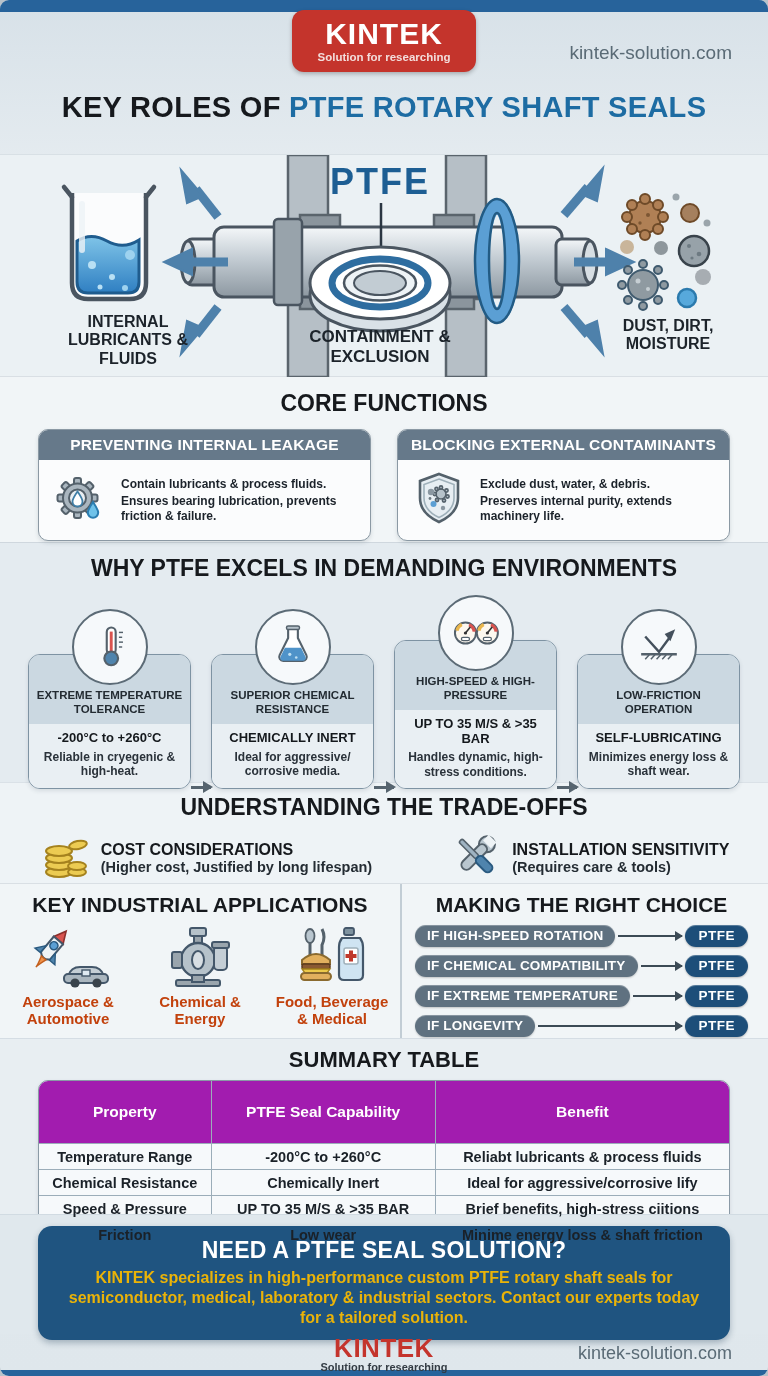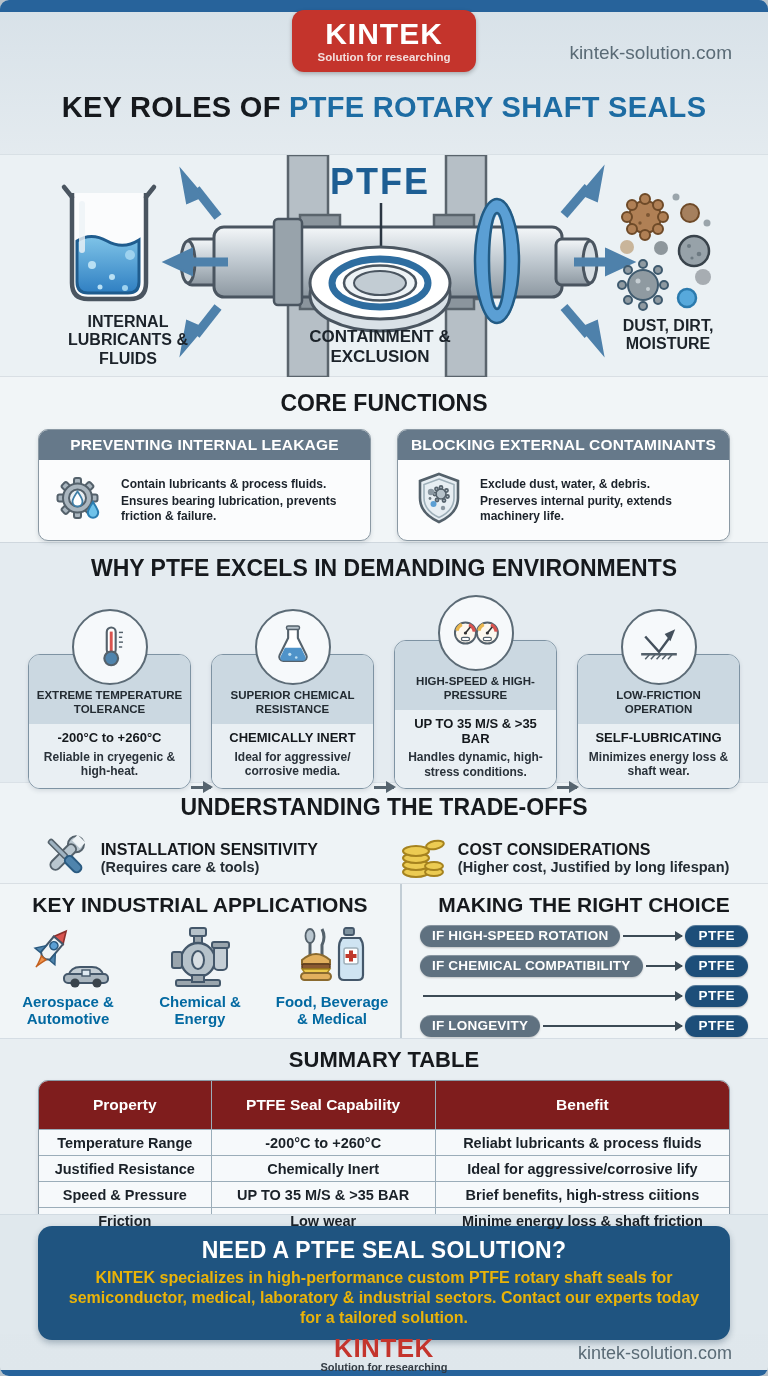--- a/index.html
+++ b/index.html
@@ -78,41 +78,41 @@
   .trade-label { font-size:16px; font-weight:800; color:#16191d; }
   .trade-note { font-size:14.5px; font-weight:600; color:#242c33; }
 
   
   .apps-band { height:155px; background:#f1f5f7; border-top:1px solid rgba(110,130,145,.18); display:flex; }
   .apps-col { width:402px; border-right:2px solid #c2cdd5; padding-top:9px; }
   .apps-col .sec-title, .choice-col .sec-title { font-size:21px; }
   .apps-items { display:flex; justify-content:center; gap:14px; margin-top:5px; }
   .app-item { width:118px; text-align:center; }
   .app-icon { height:66px; display:flex; align-items:flex-end; justify-content:center; }
-  .app-label { font-size:15px; font-weight:800; color:#0369a1; line-height:1.15; margin-top:5px; }
-  .choice-col { flex:1; padding:9px 20px 0 18px; }
+  .app-label { font-size:15px; font-weight:800; color:#c2410c; line-height:1.15; margin-top:5px; }
+  .choice-col { flex:1; padding:9px 20px 0 6px;margin-left:7px; }
   .choice-rows { margin-top:7px; }
   .choice-row { display:flex; align-items:center; height:24px; margin-bottom:6px; }
   .cond-pill { background:#5f7180; color:#fff; font-size:13.5px; font-weight:800; letter-spacing:.2px;
                padding:3px 12px 4px; border-radius:13px; white-space:nowrap;
                box-shadow:inset 0 1px 0 rgba(255,255,255,.25), 0 1px 2px rgba(0,0,0,.2); }
   .choice-line { flex:1; position:relative; height:2px; background:#3c4a55; margin:0 3px; min-width:14px; }
   .choice-line::after { content:''; position:absolute; right:-1px; top:-4px;
       border-left:8px solid #3c4a55; border-top:5px solid transparent; border-bottom:5px solid transparent; }
   .ptfe-pill { background:#1d4e79; color:#fff; font-size:13.5px; font-weight:800; letter-spacing:.5px;
                padding:3px 13px 4px; border-radius:13px;
                box-shadow:inset 0 1px 0 rgba(255,255,255,.25), 0 1px 2px rgba(0,0,0,.25); }
 
   
   .summary-band { height:176px; background:#e8eef2; border-top:1px solid rgba(110,130,145,.15); padding-top:8px; }
   .summary-band .sec-title { font-size:22px; }
   table.summary { width:692px; margin:7px auto 0; border-collapse:separate; border-spacing:0;
       border:1.5px solid #8a9aa6; border-radius:10px; overflow:hidden; background:#f6f9fb;
       box-shadow:0 2px 4px rgba(40,60,75,.12); }
-  table.summary th { background:#7f1d1d; color:#fff; font-size:15.5px; font-weight:800; padding:15px 6px; }
+  table.summary th { background:#a21caf; color:#fff; font-size:15.5px; font-weight:800; padding:22px 6px; }
   table.summary td { font-size:14.5px; font-weight:700; color:#1a2128; text-align:center; padding:4.5px 6px;
       border-top:1.5px solid #9badb9; }
   table.summary th + th, table.summary td + td { border-left:1.5px solid #9badb9; }
   .col-prop { width:172px; } .col-cap { width:225px; } .col-ben { width:295px; }
 
   
   .cta-band { height:120px; padding-top:11px; background:#e0e8ed; border-top:1px solid rgba(110,130,145,.12); }
   .cta-box { margin:0 38px; background:#1f5480; border-radius:14px; padding:11px 24px 12px;
              box-shadow:0 3px 6px rgba(20,50,75,.3); }
   .cta-title { color:#fff; text-align:center; font-size:23px; font-weight:800; letter-spacing:.3px; }
@@ -434,53 +434,53 @@
       </div>
     </div>
   </div>
 
   <div class="trade-band">
     <div class="sec-title">UNDERSTANDING THE TRADE-OFFS</div>
     <div class="trade-row">
       <div class="trade-item">
         <span>
           <svg width="52" height="52" viewBox="0 0 52 52">
+            <g fill="#eccb52" stroke="#a5821e" stroke-width="2">
+              <ellipse cx="20" cy="42" rx="13" ry="5"></ellipse>
+                <ellipse cx="20" cy="35" rx="13" ry="5"></ellipse>
+              <ellipse cx="20" cy="28" rx="13" ry="5"></ellipse>
+                <ellipse cx="20" cy="21" rx="13" ry="5"></ellipse>
+              <ellipse cx="38" cy="42" rx="9" ry="4"></ellipse>
+                <ellipse cx="38" cy="36" rx="9" ry="4"></ellipse>
+              <ellipse cx="39" cy="15" rx="9" ry="4" transform="rotate(-12 39 15)"></ellipse>
+            </g>
+          </svg>
+        </span>
+        <div class="trade-texts">
+          <div class="trade-label">COST CONSIDERATIONS</div>
+          <div class="trade-note">(Higher cost, Justified by long lifespan)</div>
+        </div>
+      </div>
+      <div class="trade-item">
+        <span>
+          <svg width="52" height="52" viewBox="0 0 52 52">
             <g transform="rotate(45 26 26)">
               <circle cx="25.5" cy="10" r="8" fill="#b9c6cf" stroke="#54616b" stroke-width="2"></circle>
               <rect x="20" y="2" width="11" height="8" fill="#eef3f6"></rect>
               <rect x="20.5" y="12" width="10" height="32" rx="5" fill="#b9c6cf" stroke="#54616b" stroke-width="2"></rect>
             </g>
             <g transform="rotate(-45 26 26)">
               <rect x="23.6" y="4" width="4.8" height="24" rx="2" fill="#9fb3c2" stroke="#54616b" stroke-width="1.6"></rect>
               <rect x="21.5" y="28" width="9" height="19" rx="4" fill="#4f84ad" stroke="#2a5a80" stroke-width="2"></rect>
             </g>
           </svg>
         </span>
         <div class="trade-texts">
           <div class="trade-label">INSTALLATION SENSITIVITY</div>
           <div class="trade-note">(Requires care &amp; tools)</div>
-        </div>
-      </div>
-      <div class="trade-item">
-        <span>
-          <svg width="52" height="52" viewBox="0 0 52 52">
-            <g fill="#eccb52" stroke="#a5821e" stroke-width="2">
-              <ellipse cx="20" cy="42" rx="13" ry="5"></ellipse>
-                <ellipse cx="20" cy="35" rx="13" ry="5"></ellipse>
-              <ellipse cx="20" cy="28" rx="13" ry="5"></ellipse>
-                <ellipse cx="20" cy="21" rx="13" ry="5"></ellipse>
-              <ellipse cx="38" cy="42" rx="9" ry="4"></ellipse>
-                <ellipse cx="38" cy="36" rx="9" ry="4"></ellipse>
-              <ellipse cx="39" cy="15" rx="9" ry="4" transform="rotate(-12 39 15)"></ellipse>
-            </g>
-          </svg>
-        </span>
-        <div class="trade-texts">
-          <div class="trade-label">COST CONSIDERATIONS</div>
-          <div class="trade-note">(Higher cost, Justified by long lifespan)</div>
         </div>
       </div>
     </div>
   </div>
 
   <div class="apps-band">
     <div class="apps-col">
       <div class="sec-title">KEY INDUSTRIAL APPLICATIONS</div>
       <div class="apps-items">
         <div class="app-item">
@@ -552,20 +552,21 @@
           <span class="cond-pill">IF HIGH-SPEED ROTATION</span>
           <span class="choice-line"></span>
           <span class="ptfe-pill">PTFE</span>
         </div>
         <div class="choice-row">
           <span class="cond-pill">IF CHEMICAL COMPATIBILITY</span>
           <span class="choice-line"></span>
           <span class="ptfe-pill">PTFE</span>
         </div>
         <div class="choice-row">
+          <span class="cond-pill">IF EXTREME TEMPERATURE</span>
           <span class="choice-line"></span>
           <span class="ptfe-pill">PTFE</span>
         </div>
         <div class="choice-row">
           <span class="cond-pill">IF LONGEVITY</span>
           <span class="choice-line"></span>
           <span class="ptfe-pill">PTFE</span>
         </div>
       </div>
     </div>
@@ -581,21 +582,21 @@
           <th class="col-ben">Benefit</th>
         </tr>
       </thead>
       <tbody>
         <tr>
           <td>Temperature Range</td>
           <td>-200°C to +260°C</td>
           <td>Reliabt lubricants &amp; process fluids</td>
         </tr>
         <tr>
-          <td>Justified Resistance</td>
+          <td>Chemical Resistance</td>
           <td>Chemically Inert</td>
           <td>Ideal for aggressive/corrosive lify</td>
         </tr>
         <tr>
           <td>Speed &amp; Pressure</td>
           <td>UP TO 35 M/S &amp; &gt;35 BAR</td>
           <td>Brief benefits, high-stress ciitions</td>
         </tr>
         <tr>
           <td>Friction</td>

